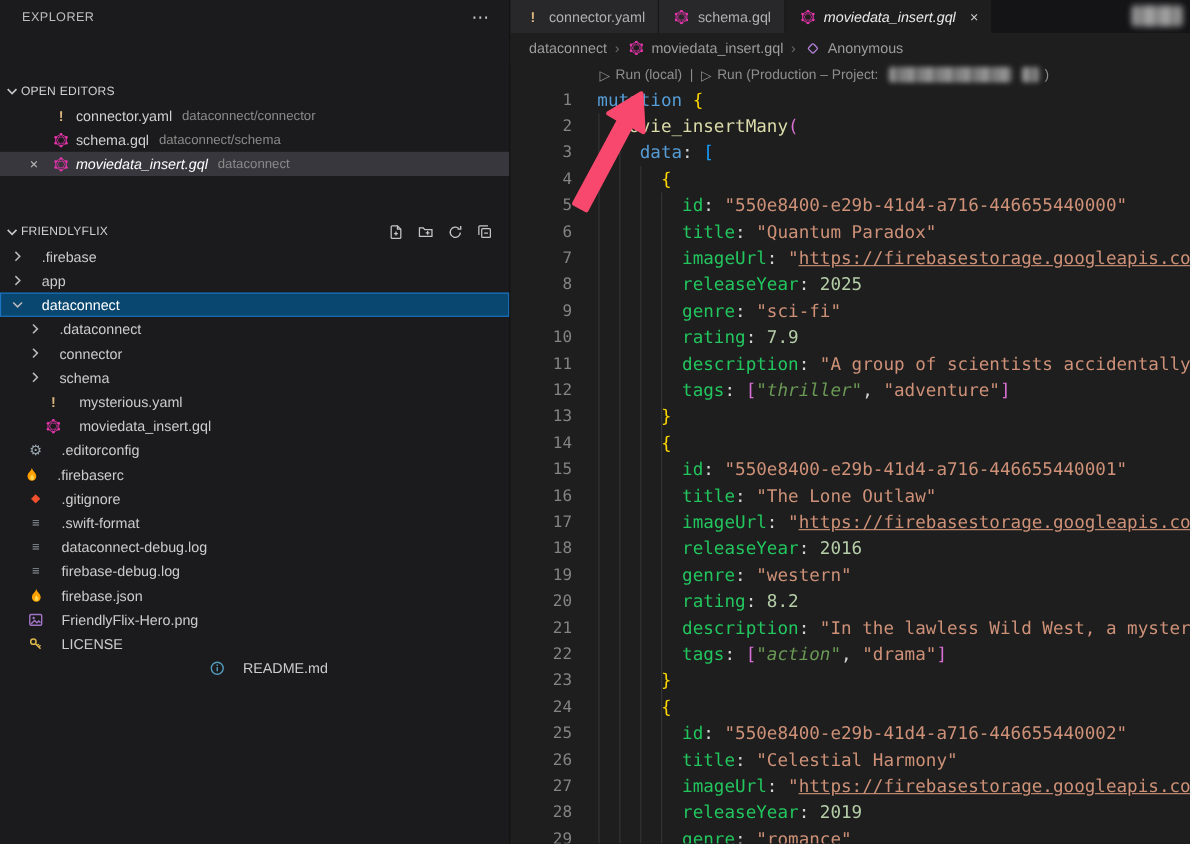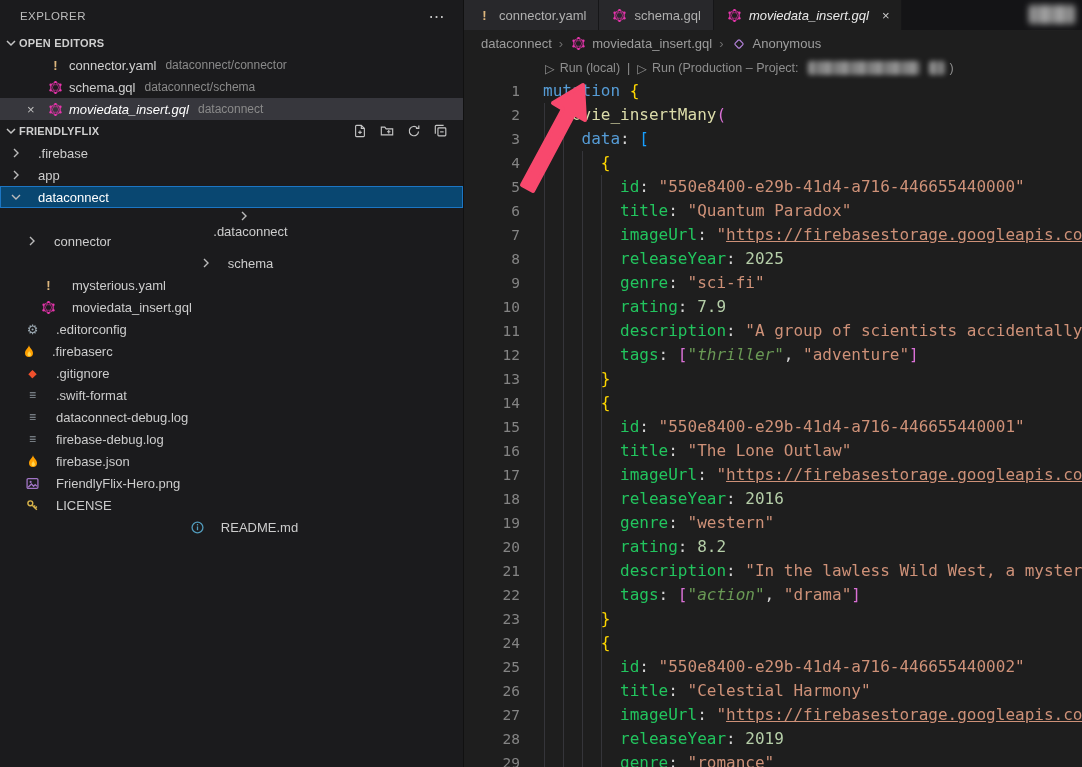--- a/index.html
+++ b/index.html
@@ -5,22 +5,22 @@
   *{box-sizing:border-box}
   html,body{margin:0;padding:0;background:#1e1e1e;width:1082px;height:767px;overflow:hidden;}
   .app{width:1082px;height:767px;display:flex;position:relative;overflow:hidden;
        font-family:"Liberation Sans",sans-serif;color:#cccccc;background:#1e1e1e;}
 
   
   .sidebar{width:464px;flex:none;background:#1b1b1d;border-right:1px solid #111;overflow:hidden;}
   .sb-title{height:32px;display:flex;align-items:center;justify-content:space-between;
             padding:0 18px 0 20px;font-size:11.5px;color:#bdbdbd;letter-spacing:.4px;}
   .dots{font-size:16px;color:#c5c5c5;cursor:pointer;}
-  .sec-head{height:22px;display:flex;align-items:center;font-size:11px;font-weight:700;
-            color:#cfcfcf;letter-spacing:.2px;padding-left:3px;}
+  .sec-head{height:22px;display:flex;align-items:center;font-size:11px;font-weight:400;
+            color:#cfcfcf;letter-spacing:.2px;padding-left:3px;margin-top:40px;}
   .sec-actions{margin-left:auto;display:flex;gap:11px;padding-right:14px;align-items:center;}
   .act-ic{display:inline-flex;width:16px;height:16px;align-items:center;justify-content:center;cursor:pointer;}
   .oerow{height:22px;display:flex;align-items:center;position:relative;padding-left:47px;
          font-size:13px;color:#cfcfcf;}
   .oerow.act{background:#37373d;color:#ffffff;}
   .oex{position:absolute;left:27px;top:0;height:22px;display:flex;align-items:center;
        font-size:13px;color:#c0c0c0;}
   .fic{width:17px;display:inline-flex;justify-content:center;align-items:center;flex:none;}
   .oename{margin-left:5px;white-space:nowrap;}
   .oepath{margin-left:9px;font-size:12px;color:#8a8a8a;white-space:nowrap;}
@@ -195,37 +195,37 @@
           <span class="tname">app</span>
         </div>
         <div class="trow sel" style="padding-left: 8px;">
           <span class="chev">
             <svg width="16" height="16" viewBox="0 0 16 16">
               <path d="M4 6 l4 4 4 -4" stroke="#bbbbbb" stroke-width="1.4" fill="none"></path>
             </svg>
           </span>
           <span class="tname">dataconnect</span>
         </div>
-        <div class="trow" style="padding-left: 24px; flex-direction: column;">
+        <div class="trow" style="padding-left: 24px;">
           <span class="chev">
             <svg width="16" height="16" viewBox="0 0 16 16">
               <path d="M6 4 l4 4 -4 4" stroke="#bbbbbb" stroke-width="1.4" fill="none"></path>
             </svg>
           </span>
           <span class="tname">.dataconnect</span>
         </div>
         <div class="trow" style="padding-left: 24px;">
           <span class="chev">
             <svg width="16" height="16" viewBox="0 0 16 16">
               <path d="M6 4 l4 4 -4 4" stroke="#bbbbbb" stroke-width="1.4" fill="none"></path>
             </svg>
           </span>
           <span class="tname">connector</span>
         </div>
-        <div class="trow" style="padding-left: 8px; justify-content: center;">
+        <div class="trow" style="padding-left: 24px;">
           <span class="chev">
             <svg width="16" height="16" viewBox="0 0 16 16">
               <path d="M6 4 l4 4 -4 4" stroke="#bbbbbb" stroke-width="1.4" fill="none"></path>
             </svg>
           </span>
           <span class="tname">schema</span>
         </div>
         <div class="trow" style="padding-left: 40px;">
           <span class="fic">
             <b class="icw">!</b>

